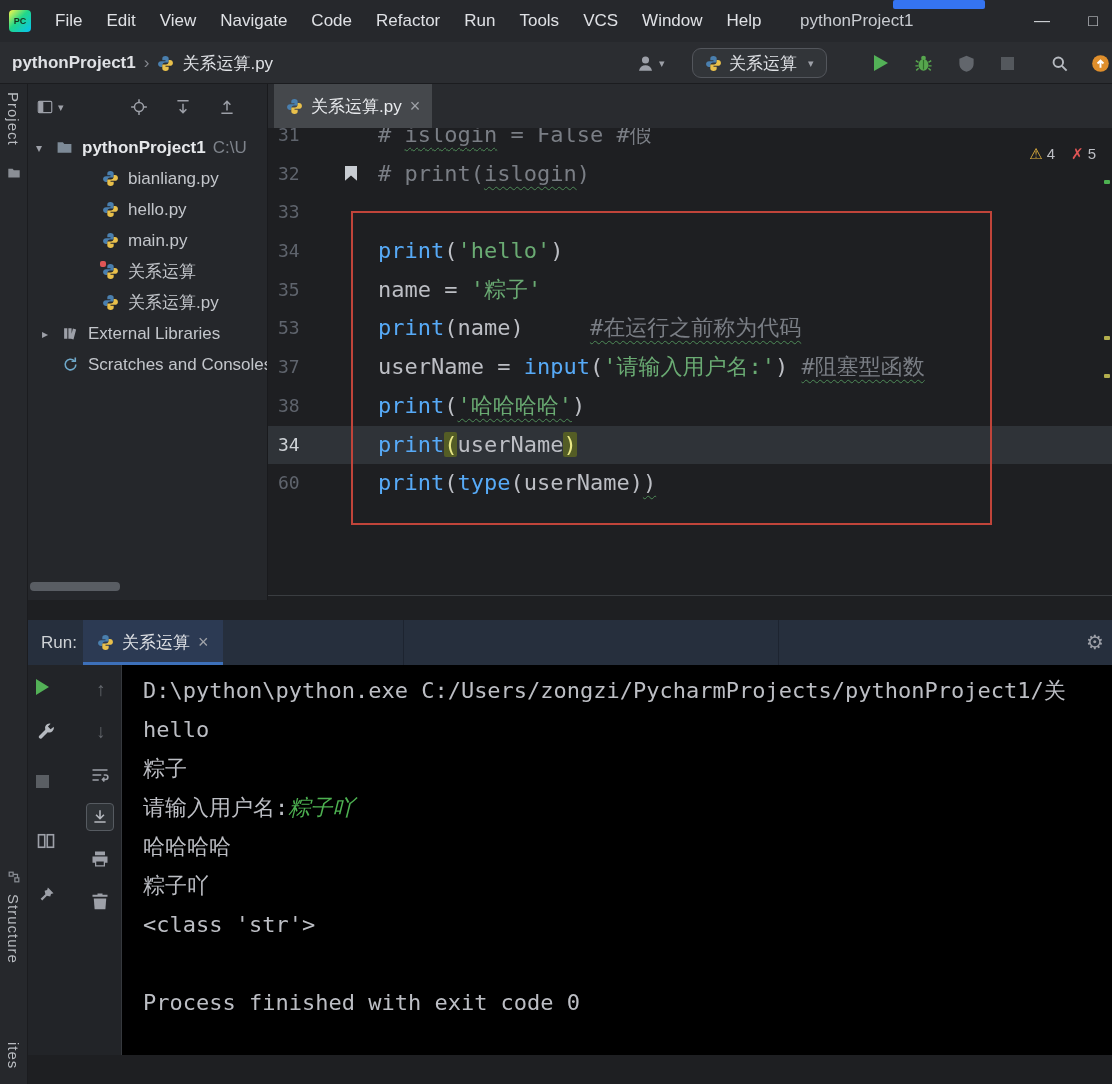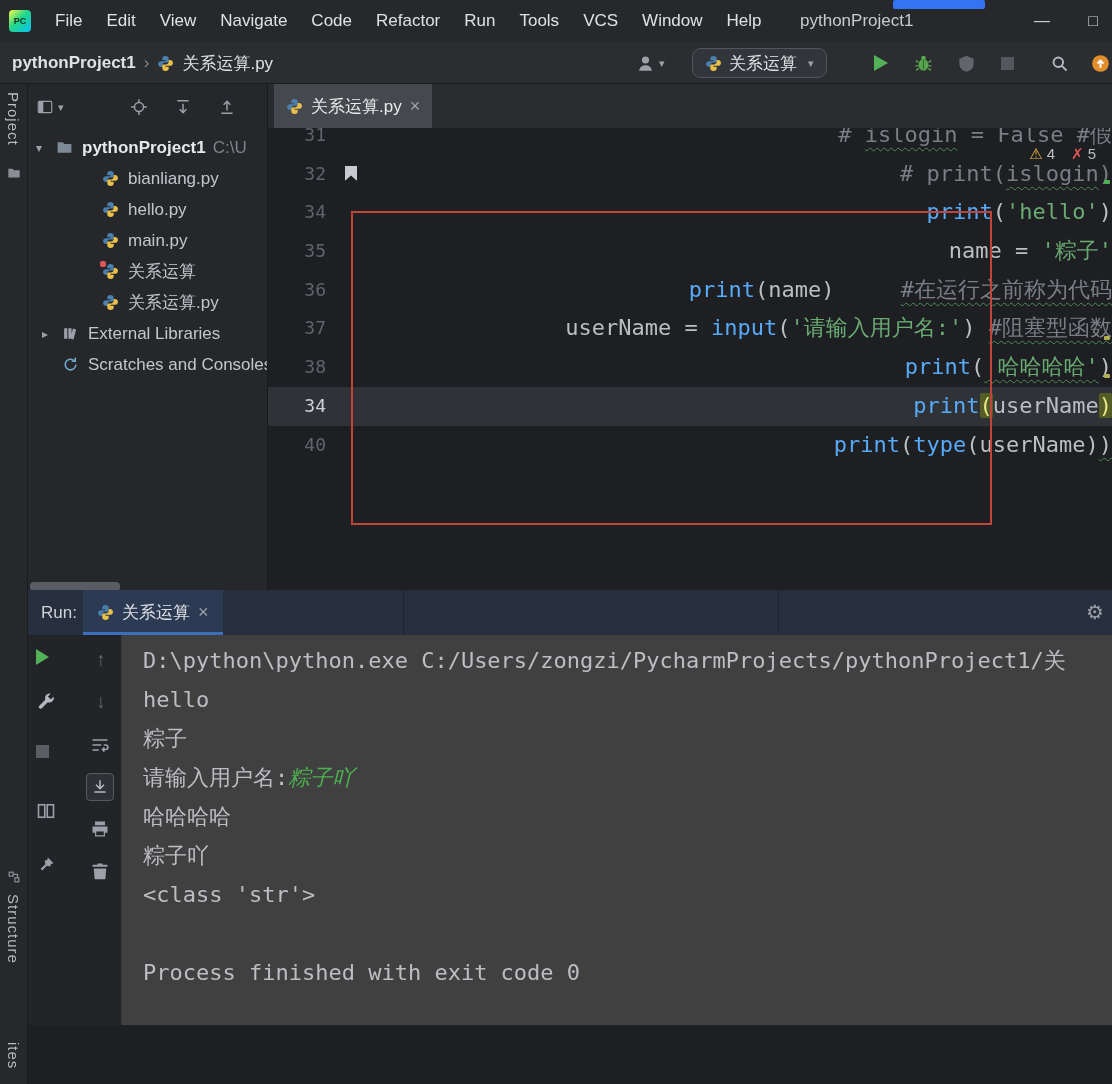--- a/index.html
+++ b/index.html
@@ -61,21 +61,21 @@
   .hscroll { position:absolute; left:2px; top:498px; width:90px; height:9px; background:#595d63; border-radius:4px; }
 
   
   .editor { position:absolute; left:268px; top:84px; width:844px; height:516px; background:#1e1f22; }
   .tabbar { position:relative; height:44px; background:#292b2f; }
   .ed-tab { position:absolute; left:6px; top:0; height:44px; display:flex; align-items:center; gap:8px; padding:0 12px; background:#45484c; color:#e8eaed; }
   .tab-close { color:#a0a3a9; font-size:18px; }
   .insp-widget { position:absolute; top:61px; right:16px; display:flex; gap:16px; font-size:15px; color:#bcbec4; z-index:4; }
   .insp-widget .warn-i { color:#e8b63f; margin-right:4px; }
   .insp-widget .err-i { color:#e05555; margin-right:4px; }
-  .code-viewport { position:absolute; left:0; top:44px; right:0; bottom:0; overflow:hidden;text-align:right; }
+  .code-viewport { position:absolute; left:0; top:44px; right:0; bottom:0; overflow:hidden; }
   .code-stack { margin-top:-12px; }
   .code-row { position:relative; height:38.7px; line-height:38.7px; font-family:"DejaVu Sans Mono",monospace; font-size:22px; white-space:pre; }
   .caret-row { background:#2f3338; }
   .gutter-num { position:absolute; left:10px; top:0; width:48px; color:#5f646d; font-size:18px; }
   .caret-row .gutter-num { color:#ced2d6; }
   .code-text { display:block; padding-left:110px; }
   .pln { color:#bcbec4; }
   .fn  { color:#57aaf7; }
   .str { color:#6aab73; }
   .cmt { color:#7a7e85; }
@@ -83,21 +83,21 @@
   .brace { background:#545d25; color:#e9e887; border-radius:2px; }
   .bookmark { position:absolute; left:77px; top:11px; width:12px; height:15px; background:#c8ccd2;
               clip-path:polygon(0 0,100% 0,100% 100%,50% 65%,0 100%); }
   .ed-divider { position:absolute; left:0; top:467px; right:0; height:1px; background:#3a3d41; }
   .stripe-mark { position:absolute; right:2px; width:6px; height:4px; border-radius:1px; }
 
   
   .annotation-rect { position:absolute; left:351px; top:211px; width:641px; height:314px; border:2px solid #c0443a; z-index:6; pointer-events:none; }
 
   
-  .run-panel { position:absolute; left:28px; top:590px; width:1084px; height:435px; background:#404040; }
+  .run-panel { position:absolute; left:28px; top:620px; width:1084px; height:435px; background:#000000; }
   .run-header { position:absolute; left:0; top:0; right:0; height:45px; background:#262f3d; }
   .run-label { position:absolute; left:13px; line-height:45px; color:#ced2d6; }
   .run-tab { position:absolute; left:55px; top:0; height:45px; display:flex; align-items:center; gap:8px; padding:0 14px; background:#2c3a53; color:#dfe1e5; }
   .run-tab::after { content:""; position:absolute; left:0; right:0; bottom:0; height:3px; background:#3d70ba; }
   .rh-sep { position:absolute; top:0; width:1px; height:45px; background:#1d2430; }
   .gear { position:absolute; right:8px; top:0; line-height:45px; color:#9da0a8; font-size:20px; }
   .run-toolbar { position:absolute; left:0; top:45px; width:94px; bottom:0; background:#222428; border-right:1px solid #35383d; }
   .rt-ico { position:absolute; width:22px; height:22px; color:#9da0a8; }
   .rt-ico svg { width:20px; height:20px; display:block; }
   .rt-arrow { font-size:19px; color:#63676d; line-height:22px; text-align:center; width:22px; }
@@ -346,27 +346,28 @@
     </div>
   </div>
   <div class="insp-widget">
     <span><span class="warn-i">⚠</span><span>4</span></span>
     <span><span class="err-i">✗</span><span>5</span></span>
   </div>
   <div class="code-viewport">
     <div class="code-stack">
         <div class="code-row"><span class="gutter-num">31</span><span class="code-text"><span class="cmt"># </span><span class="cmt u">islogin</span><span class="cmt"> = False #假</span></span></div>
         <div class="code-row"><span class="gutter-num">32</span><span class="bookmark"></span><span class="code-text"><span class="cmt"># print(</span><span class="cmt u">islogin</span><span class="cmt">)</span></span></div>
+        <div class="code-row"><span class="gutter-num">33</span><span class="code-text"></span></div>
         <div class="code-row"><span class="gutter-num">34</span><span class="code-text"><span class="fn">print</span><span class="pln">(</span><span class="str">'hello'</span><span class="pln">)</span></span></div>
         <div class="code-row"><span class="gutter-num">35</span><span class="code-text"><span class="pln">name = </span><span class="str">'粽子'</span></span></div>
-        <div class="code-row"><span class="gutter-num">36</span><span class="code-text"><span class="fn">print</span><span class="pln">(name)     </span><span class="cmt u">#在运行之前称为代码</span></span></div>
+        <div class="code-row"><span class="gutter-num">53</span><span class="code-text"><span class="fn">print</span><span class="pln">(name)     </span><span class="cmt u">#在运行之前称为代码</span></span></div>
         <div class="code-row"><span class="gutter-num">37</span><span class="code-text"><span class="pln">userName = </span><span class="fn">input</span><span class="pln">(</span><span class="str">'请输入用户名:'</span><span class="pln">) </span><span class="cmt u">#阻塞型函数</span></span></div>
         <div class="code-row"><span class="gutter-num">38</span><span class="code-text"><span class="fn">print</span><span class="pln">(</span><span class="str u">'哈哈哈哈'</span><span class="pln">)</span></span></div>
         <div class="code-row caret-row"><span class="gutter-num">34</span><span class="code-text"><span class="fn">print</span><span class="brace">(</span><span class="pln">userName</span><span class="brace">)</span></span></div>
-        <div class="code-row"><span class="gutter-num">40</span><span class="code-text"><span class="fn">print</span><span class="pln">(</span><span class="fn">type</span><span class="pln">(userName)</span><span class="pln u">)</span></span></div>
+        <div class="code-row"><span class="gutter-num">60</span><span class="code-text"><span class="fn">print</span><span class="pln">(</span><span class="fn">type</span><span class="pln">(userName)</span><span class="pln u">)</span></span></div>
       </div>
     <div class="ed-divider"></div>
   </div>
   <div class="stripe-mark" style="top:252px;background:#b3ae4d"></div>
   <div class="stripe-mark" style="top:290px;background:#b3ae4d"></div>
   <div class="stripe-mark" style="top:96px;background:#4db151"></div>
 </div>
 
 <div class="annotation-rect"></div>
 

